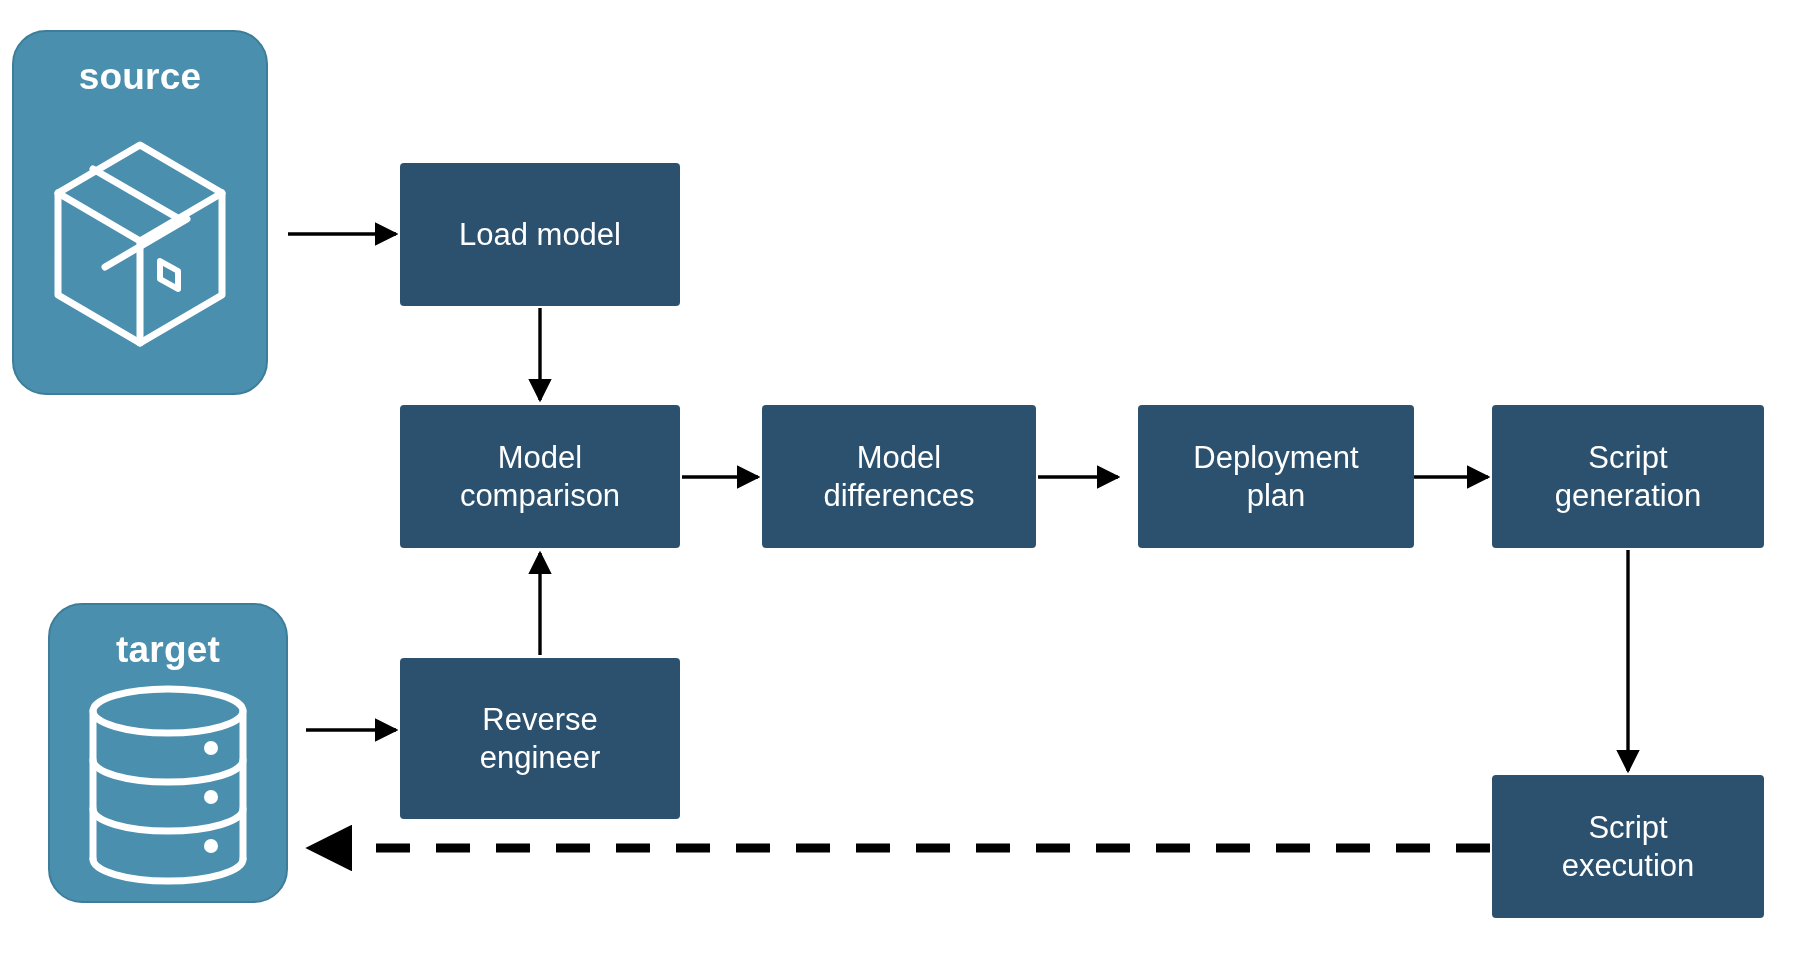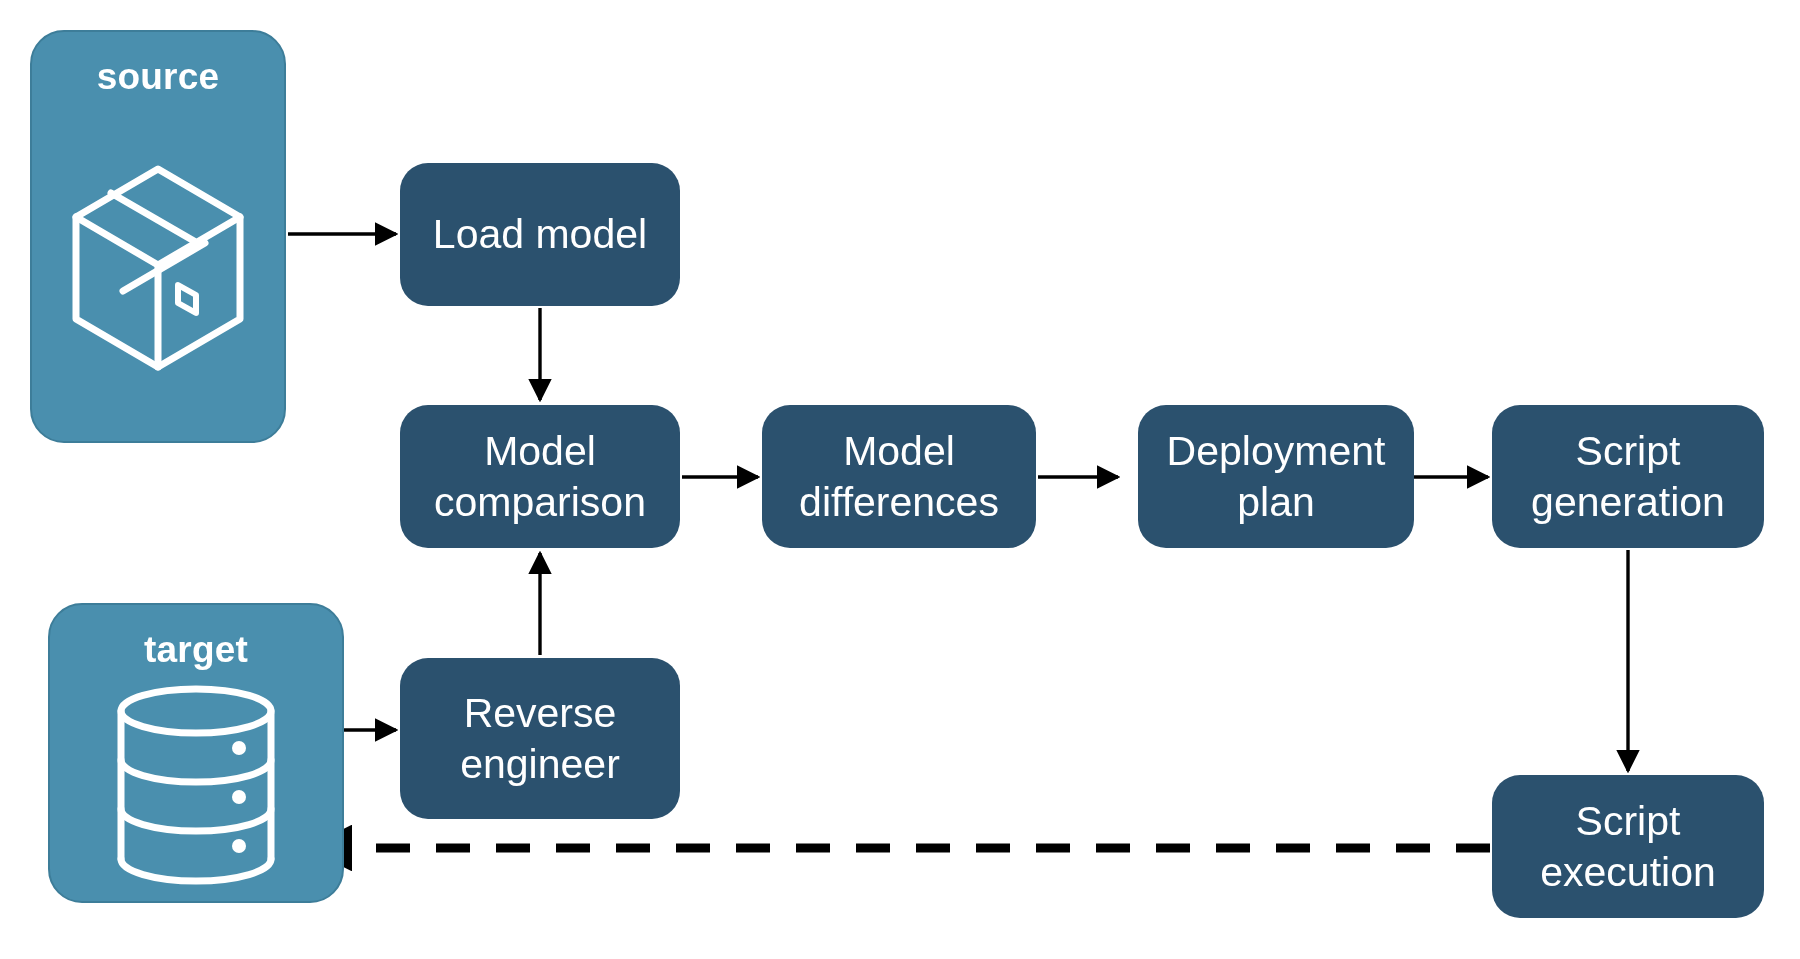--- a/index.html
+++ b/index.html
@@ -53,27 +53,27 @@
     display: flex;
     align-items: center;
     justify-content: center;
     width: 100%;
   }
   
   .process-box {
     position: absolute;
     box-sizing: border-box;
     background: #2b516e;
-    border-radius: 28px;
+    border-radius: 4px;
     display: flex;
     align-items: center;
     justify-content: center;
     text-align: center;
     color: #ffffff;
-    font-size: 41px;
+    font-size: 31px;
     line-height: 1.22;
     padding: 4px 26px;
     user-select: none;
   }
   .process-box .box-label {
     display: block;
     white-space: pre-line;
   }
 </style>
 </head>
@@ -103,42 +103,42 @@
 
     <line x1="1628" y1="550" x2="1628" y2="771" stroke="#000000" stroke-width="3.4" marker-end="url(#arrow-solid)"></line>
 
     <line x1="306" y1="730" x2="396" y2="730" stroke="#000000" stroke-width="3.4" marker-end="url(#arrow-solid)"></line>
 
     <line x1="540" y1="655" x2="540" y2="553" stroke="#000000" stroke-width="3.4" marker-end="url(#arrow-solid)"></line>
 
     <line x1="1490" y1="848" x2="310" y2="848" stroke="#000000" stroke-width="9" stroke-dasharray="34 26" marker-end="url(#arrow-dashed)"></line>
   </svg>
 
-  <div class="endpoint-card" style="left:30px; top:30px; width:256px; height:413px;">
+  <div class="endpoint-card" style="left:12px; top:30px; width:256px; height:365px;">
     <div class="endpoint-label">source</div>
     <div class="endpoint-icon">
       <svg width="180" height="215" viewBox="0 0 180 215" xmlns="http://www.w3.org/2000/svg">
         <g fill="none" stroke="#ffffff" stroke-width="7" stroke-linejoin="round" stroke-linecap="round">
 
           <path d="M 90 8 L 172 56 L 172 158 L 90 206 L 8 158 L 8 56 Z"></path>
 
           <path d="M 8 56 L 90 104 L 172 56"></path>
 
           <path d="M 90 104 L 90 206"></path>
 
           <path d="M 43 32 L 126 80"></path>
           <path d="M 55 130 L 137 82"></path>
 
           <path d="M 110 124 L 128 134 L 128 152 L 110 142 Z" stroke-width="6"></path>
         </g>
       </svg>
     </div>
   </div>
 
-  <div class="endpoint-card" style="left:48px; top:603px; width:296px; height:300px;">
+  <div class="endpoint-card" style="left:48px; top:603px; width:240px; height:300px;">
     <div class="endpoint-label">target</div>
     <div class="endpoint-icon">
       <svg width="166" height="200" viewBox="0 0 166 200" xmlns="http://www.w3.org/2000/svg">
         <g fill="none" stroke="#ffffff" stroke-width="7" stroke-linecap="round">
 
           <path d="M 8 26 L 8 174"></path>
           <path d="M 158 26 L 158 174"></path>
           <ellipse cx="83" cy="26" rx="75" ry="22"></ellipse>
           <path d="M 8 174 A 75 22 0 0 0 158 174"></path>
 

